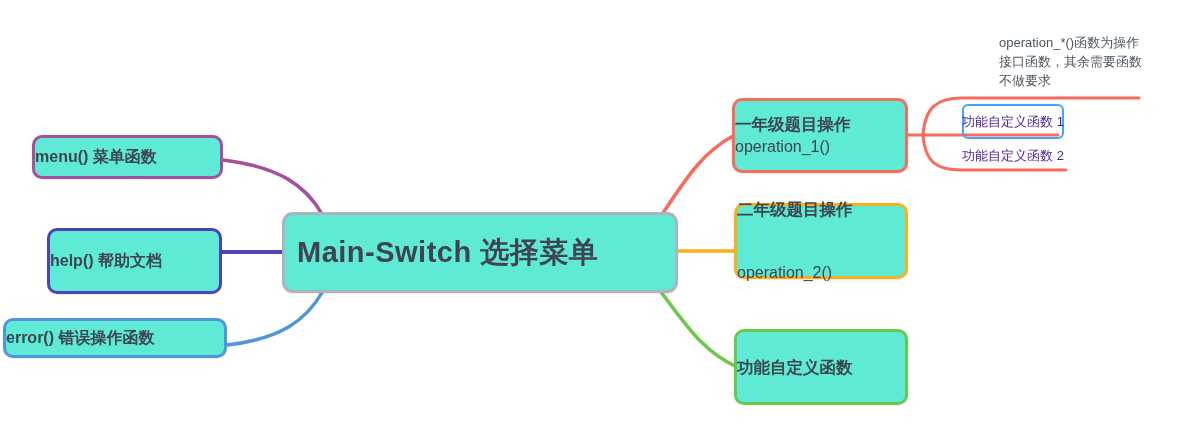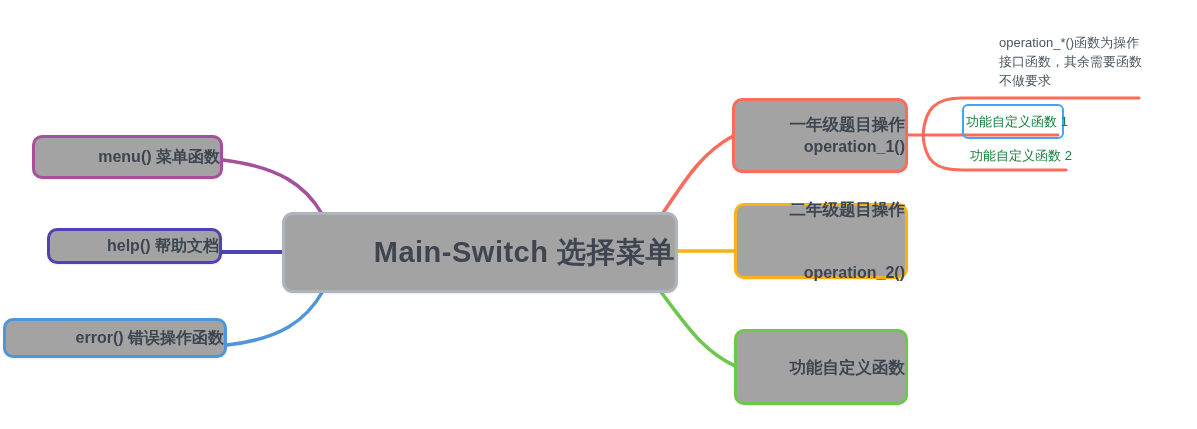--- a/index.html
+++ b/index.html
@@ -2,46 +2,46 @@
 <html><head>
 <meta charset="utf-8">
 <style>
   html,body{margin:0;padding:0;background:#ffffff;}
   .canvas{
     position:relative;width:1197px;height:429px;background:#ffffff;overflow:hidden;
     font-family:"Liberation Sans","DejaVu Sans",sans-serif;
   }
   .connectors{position:absolute;left:0;top:0;width:1197px;height:429px;z-index:0;}
   .node{
-    position:absolute;box-sizing:border-box;background:#a3a3a3;
-    display:flex;align-items:flex-end;justify-content:center;flex-direction:column;
+    position:absolute;box-sizing:border-box;background:#5eead4;
+    display:flex;align-items:flex-start;justify-content:center;flex-direction:column;
     border-radius:10px;z-index:2;box-shadow:0 1px 2px rgba(40,50,60,0.10);
   }
   .node .lbl{white-space:nowrap;}
   .root-node{
     left:282px;top:212px;width:396px;height:81px;
     border:3px solid #aeb4bd;border-radius:11px;
     font-size:29px;font-weight:bold;color:#3f4550;letter-spacing:0.5px;padding-left:12px;
   }
   .n-menu {left:32px; top:135px;width:191px;height:44px;border:3px solid #a5509b;font-size:16px;font-weight:bold;color:#3d4650;}
-  .n-help {left:47px; top:228px;width:175px;height:36px;border:3px solid #4f43b3;font-size:16px;font-weight:bold;color:#3d4650;}
+  .n-help {left:47px; top:228px;width:175px;height:66px;border:3px solid #4f43b3;font-size:16px;font-weight:bold;color:#3d4650;}
   .n-error{left:3px;  top:318px;width:224px;height:40px;border:3px solid #5095db;font-size:16px;font-weight:bold;color:#3d4650;}
   .n-op1  {left:732px;top:98px; width:176px;height:75px;border:3px solid #f96b5b;}
   .n-op2  {left:734px;top:203px;width:174px;height:76px;border:3px solid #fbb017;gap:41px;}
   .n-op3  {left:734px;top:329px;width:174px;height:76px;border:3px solid #6cc84d;}
   .op-title{font-size:16.5px;font-weight:bold;color:#3d4650;line-height:23px;white-space:nowrap;}
-  .op-sub  {font-size:16px;font-weight:700;color:#3d4650;line-height:22px;white-space:nowrap;}
+  .op-sub  {font-size:16px;font-weight:400;color:#3d4650;line-height:22px;white-space:nowrap;}
   .note-block{
     position:absolute;left:977px;top:33px;width:172px;z-index:2;
     font-size:13px;line-height:19px;color:#4b5660;margin-left:22px;
   }
   .note-block div{white-space:nowrap;}
   .sub-topic{
     position:absolute;z-index:2;display:flex;align-items:center;justify-content:center;
-    font-size:13px;color:#15803d;white-space:nowrap;padding-left:8px;
+    font-size:13px;color:#4c1d95;white-space:nowrap;
   }
   .sub-1{
     left:962px;top:104px;width:102px;height:35px;
     border:2px solid #41a4f5;border-radius:6px;background:transparent;
     box-sizing:border-box;
   }
   .sub-2{left:962px;top:145px;width:102px;height:22px;}
 </style>
 </head>
 <body>

